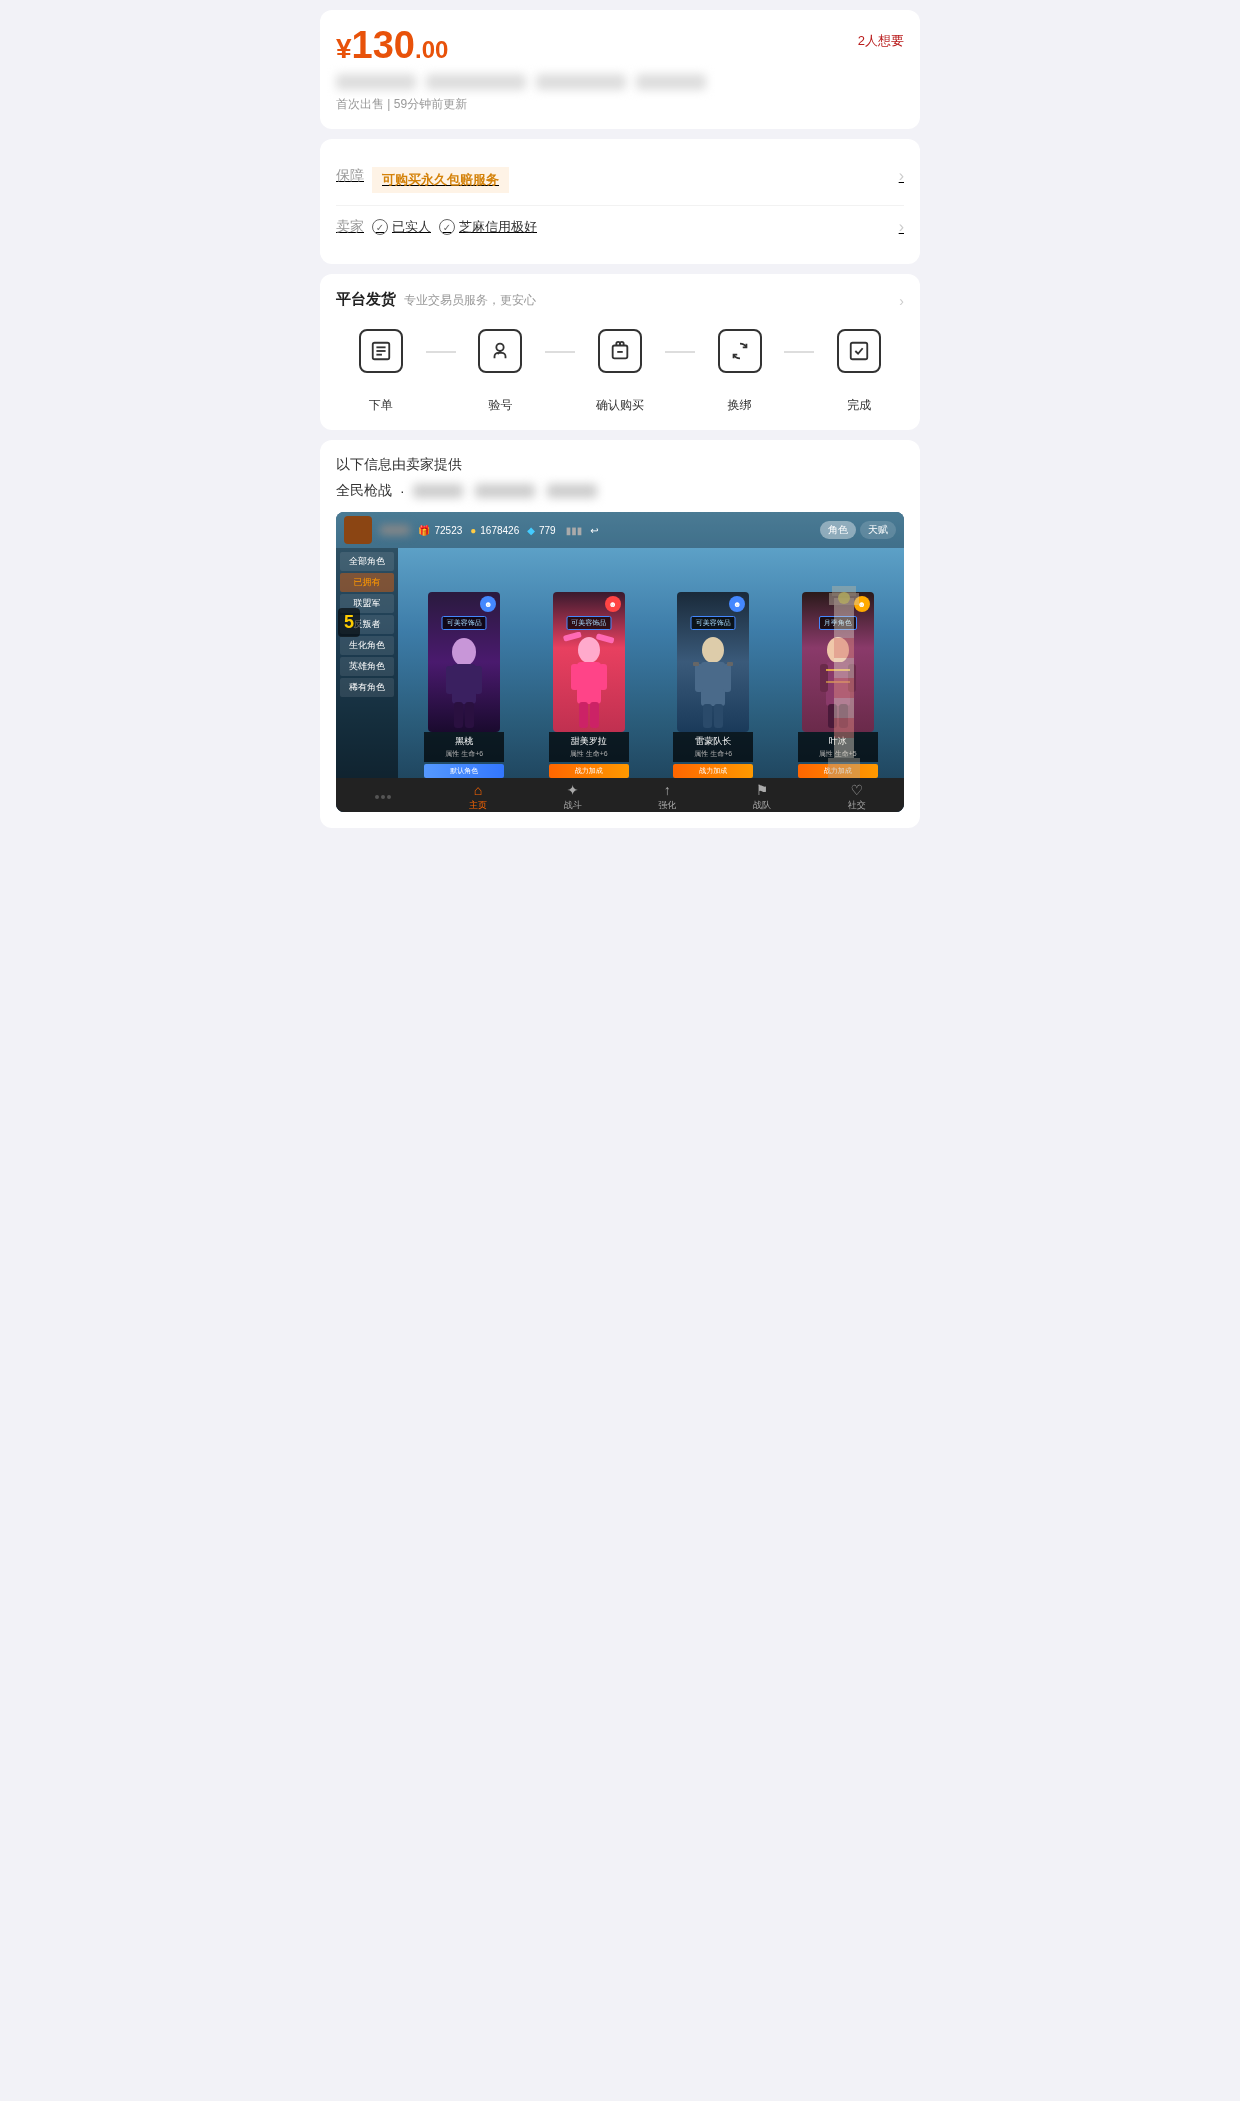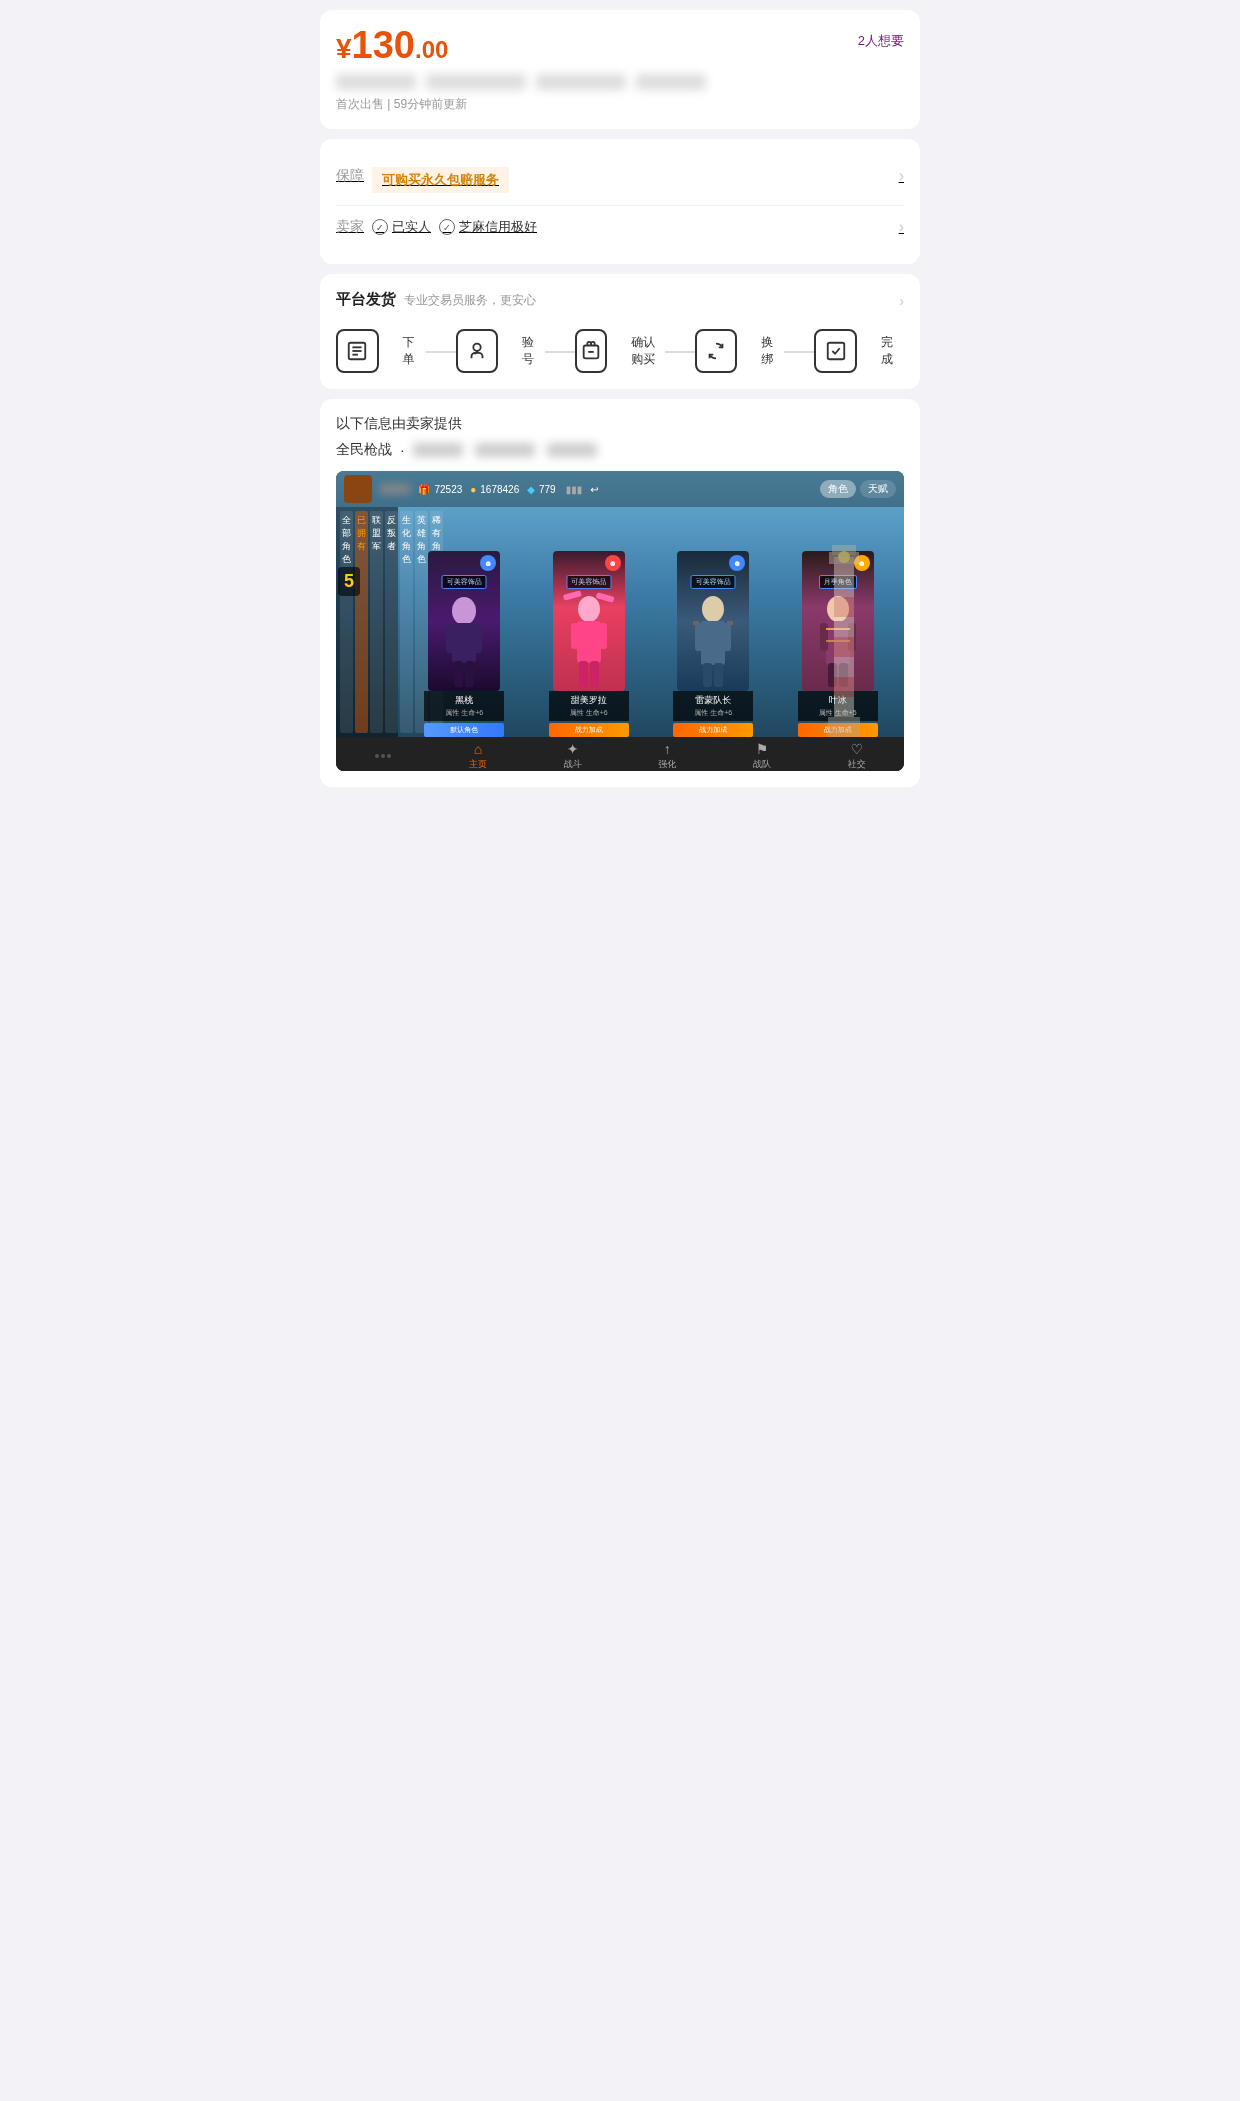--- a/index.html
+++ b/index.html
@@ -29,21 +29,21 @@
       font-weight: 700;
       line-height: 1;
     }
     .price-main .currency {
       font-size: 28px;
     }
     .price-main .decimal {
       font-size: 24px;
     }
     .want-count {
-      color: #701a75;
+      color: #b91c1c;
       font-size: 13px;
       margin-top: 6px;
     }
     .blurred-row {
       display: flex;
       gap: 10px;
       margin: 10px 0 6px;
     }
     .blur-block {
       background: #ddd;
@@ -128,21 +128,21 @@
       font-size: 12px;
       color: #999;
     }
     .steps-row {
       display: flex;
       align-items: flex-start;
       justify-content: space-between;
     }
     .step {
       display: flex;
-      flex-direction: row;
+      flex-direction: column;
       align-items: center;
       gap: 24px;
       flex: 1;
       justify-content: flex-end;
     }
     .step-icon-wrap {
       width: 44px;
       height: 44px;
       border: 2px solid #333;
       border-radius: 8px;
@@ -271,21 +271,21 @@
       height: 230px;
       position: relative;
     }
 
     
     .left-sidebar {
       width: 62px;
       background: rgba(0,0,0,0.5);
       padding: 4px;
       display: flex;
-      flex-direction: row;
+      flex-direction: column;
       gap: 2px;
     }
     .sidebar-btn {
       font-size: 9px;
       color: #fff;
       padding: 3px 2px;
       text-align: center;
       border-radius: 2px;
       background: rgba(255,255,255,0.1);
     }

